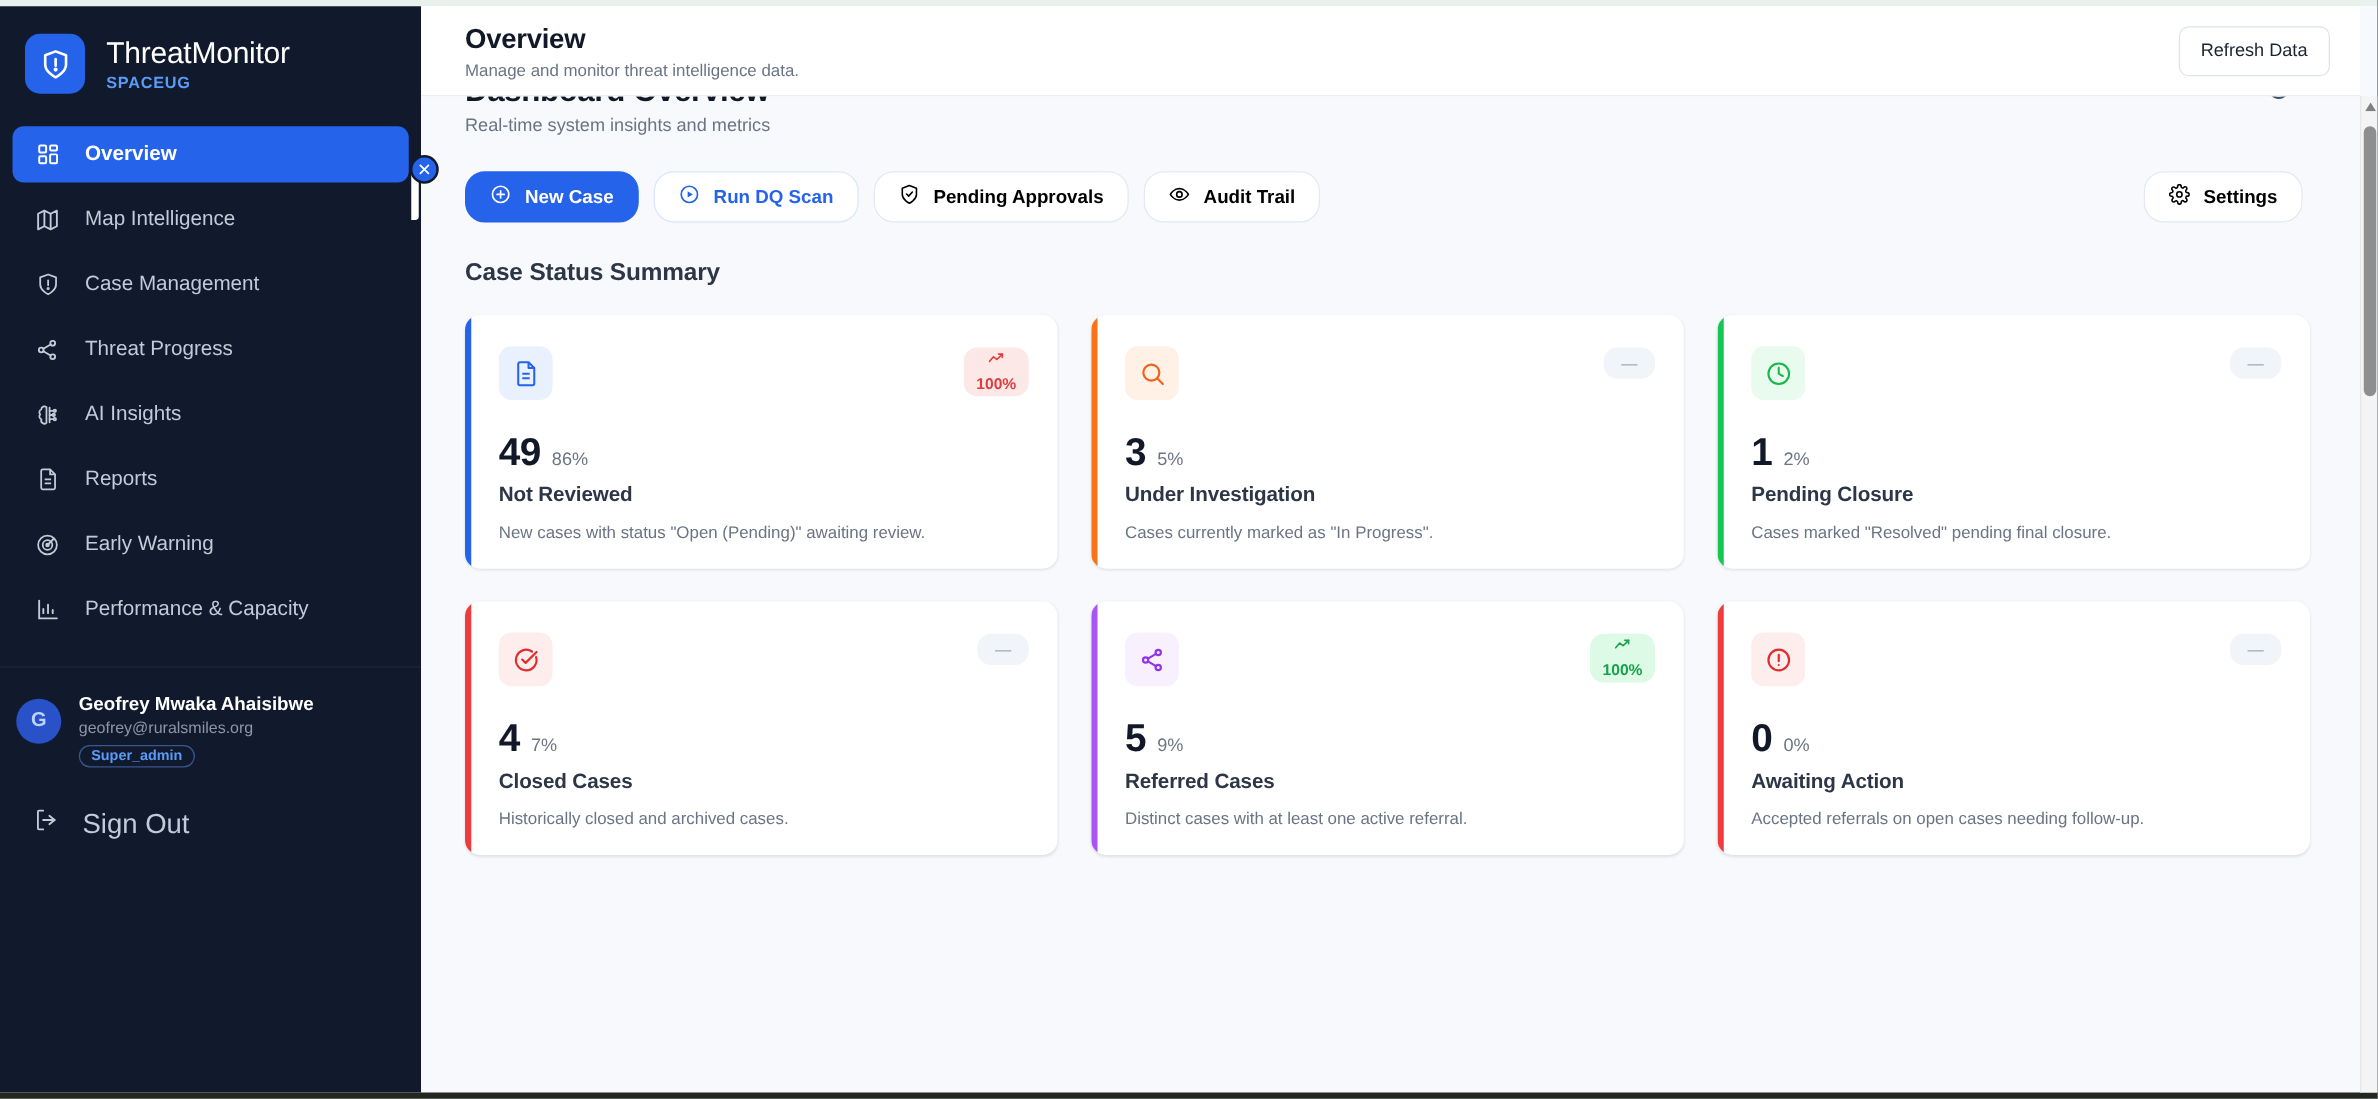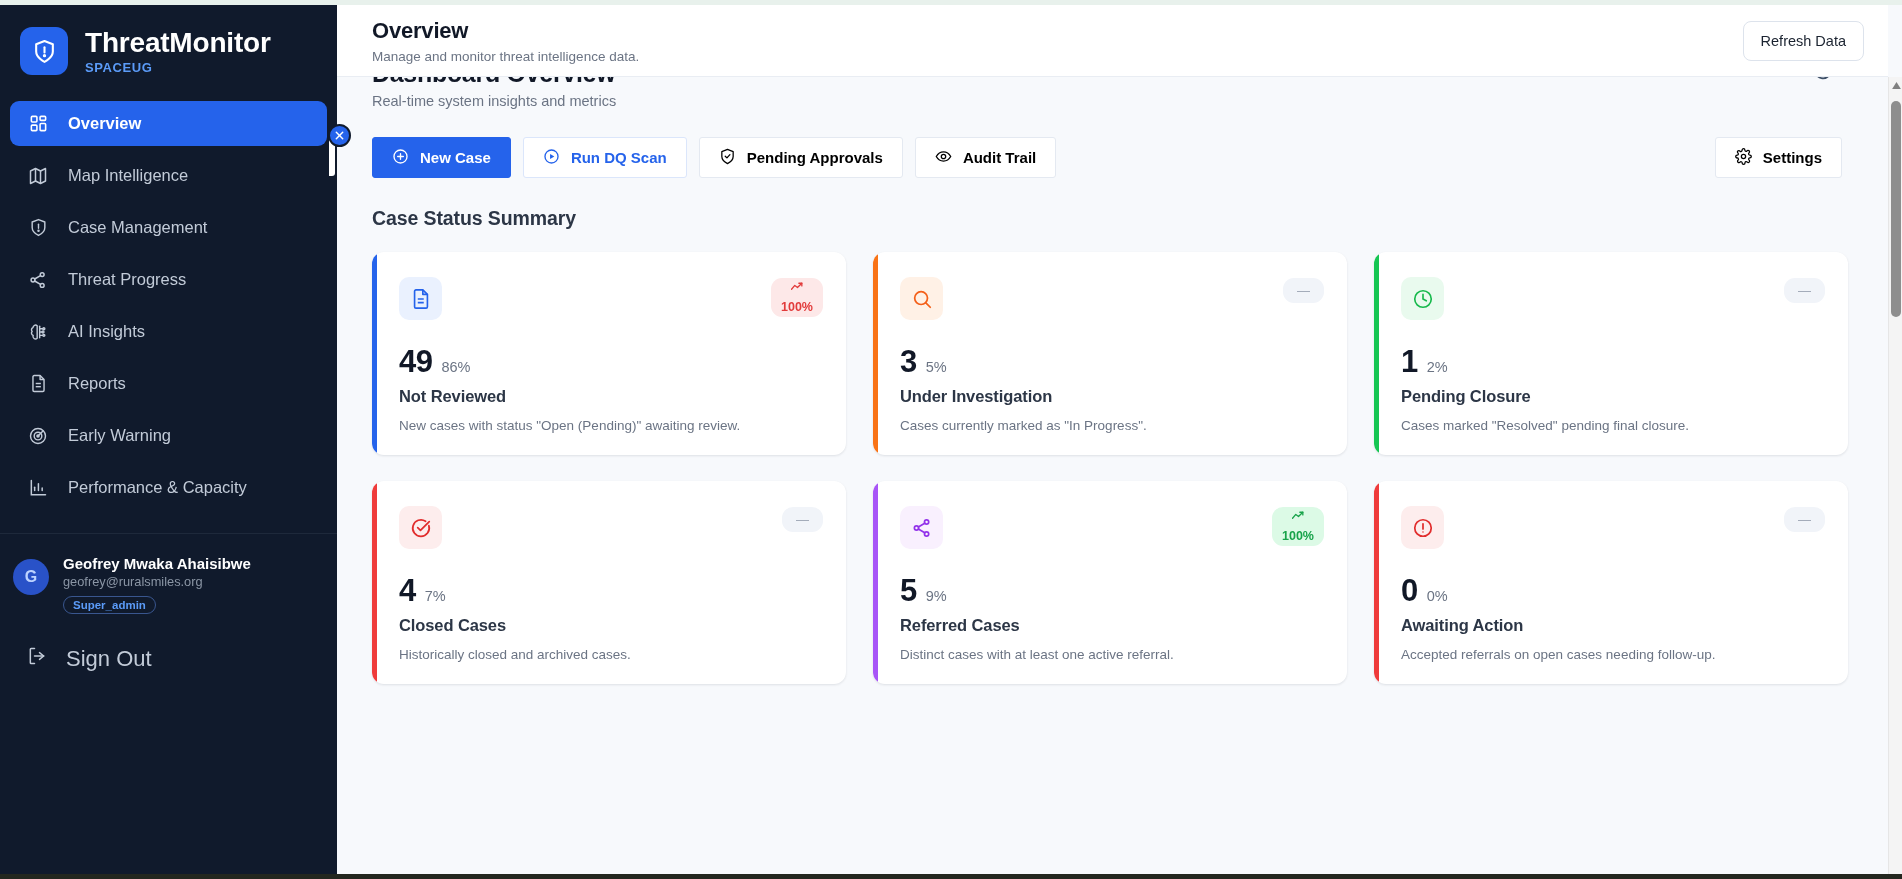--- a/index.html
+++ b/index.html
@@ -23,21 +23,21 @@
     background: #101a2c;
     display: flex; flex-direction: column;
     overflow: hidden;
   }
   .brand { display: flex; align-items: center; gap: 17px; padding: 22px 0 0 20px; }
   .brand-logo {
     width: 48px; height: 48px; border-radius: 12px; background: #2563eb;
     display: flex; align-items: center; justify-content: center; flex: none;
   }
   .brand-text { display: flex; flex-direction: column; gap: 1px; }
-  .brand-title { color: #ffffff; font-size: 28px; font-weight: 700; letter-spacing: -0.2px; }
+  .brand-title { color: #ffffff; font-size: 24px; font-weight: 400; letter-spacing: -0.2px; }
   .brand-sub { color: #5b9bf8; font-size: 13px; font-weight: 600; letter-spacing: 0.6px; }
 
   .nav { margin-top: 26px; padding: 0 10px; display: flex; flex-direction: column; }
   .nav-item {
     display: flex; align-items: center; gap: 19px;
     height: 45px; padding: 0 17px; border-radius: 9px;
     color: #c2cbd8; font-size: 16.5px; font-weight: 500;
     margin-bottom: 7px; cursor: pointer; white-space: nowrap;
   }
   .nav-item .ic { width: 22px; height: 22px; flex: none; display:flex; align-items:center; justify-content:center;}
@@ -108,21 +108,21 @@
   .hero-spinner { position: absolute; right: 8px; top: 2px; }
 
   
   .toolbar {
     position: absolute; left: 35px; top: 60px; width: 1470px;
     display: flex; align-items: center; justify-content: space-between;
   }
   .toolbar-left { display: flex; align-items: center; gap: 12px; }
   .btn {
     display: inline-flex; align-items: center; gap: 11px;
-    height: 41px; padding: 0 19px; border-radius: 3px;
+    height: 41px; padding: 0 19px; border-radius: 16px;
     font-size: 15px; font-weight: 600; cursor: pointer;
     font-family: inherit; white-space: nowrap;
   }
   .btn-primary { background: #2563eb; color: #ffffff; border: 1px solid #2563eb; }
   .btn-outline-blue { background: #ffffff; color: #2563eb; border: 1px solid #dbe6fb; }
   .btn-plain { background: #ffffff; color: #000000; border: 1px solid #e4e9f1; }
 
   
   .section-title {
     position: absolute; left: 35px; top: 130px;

